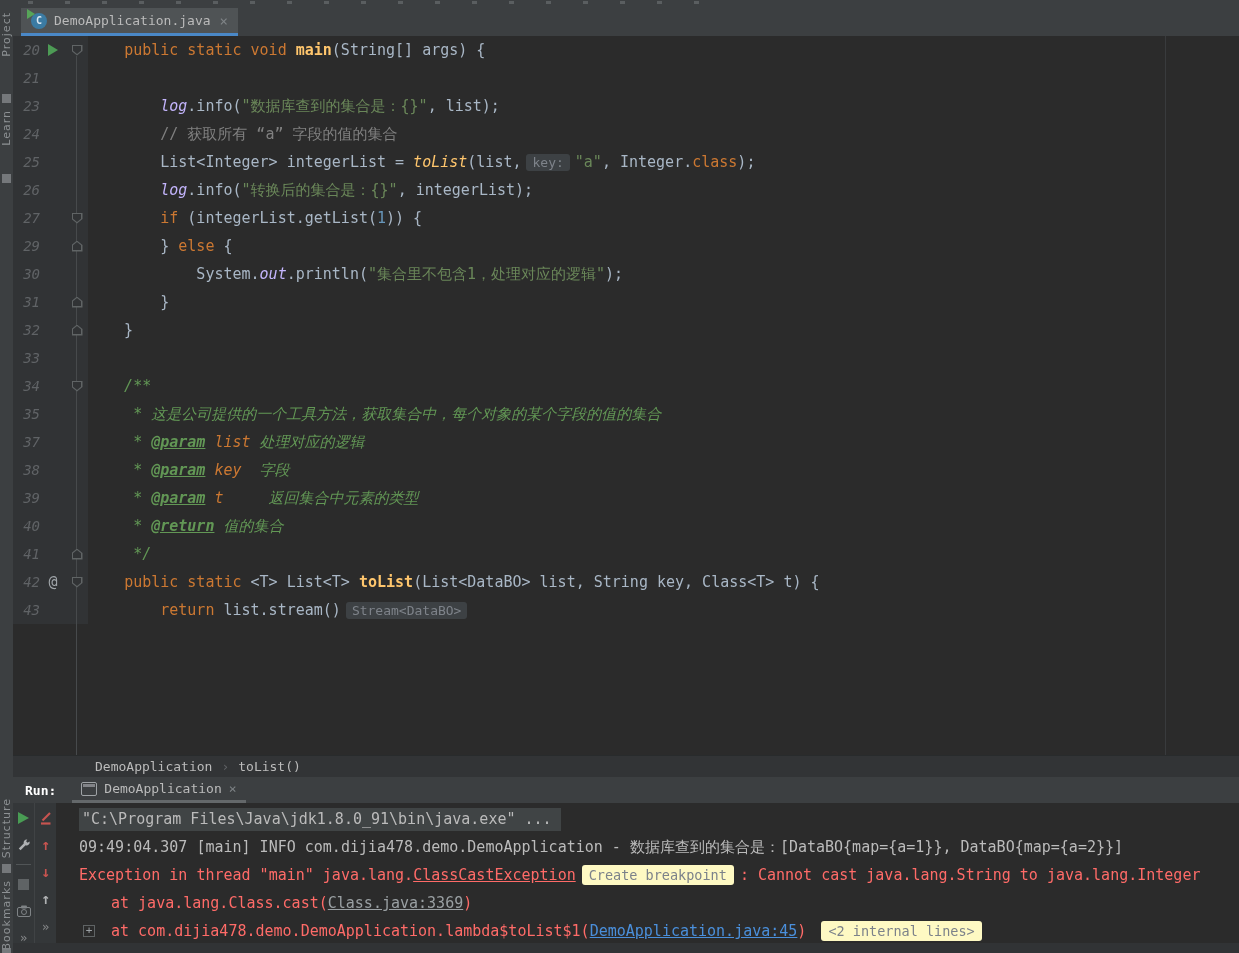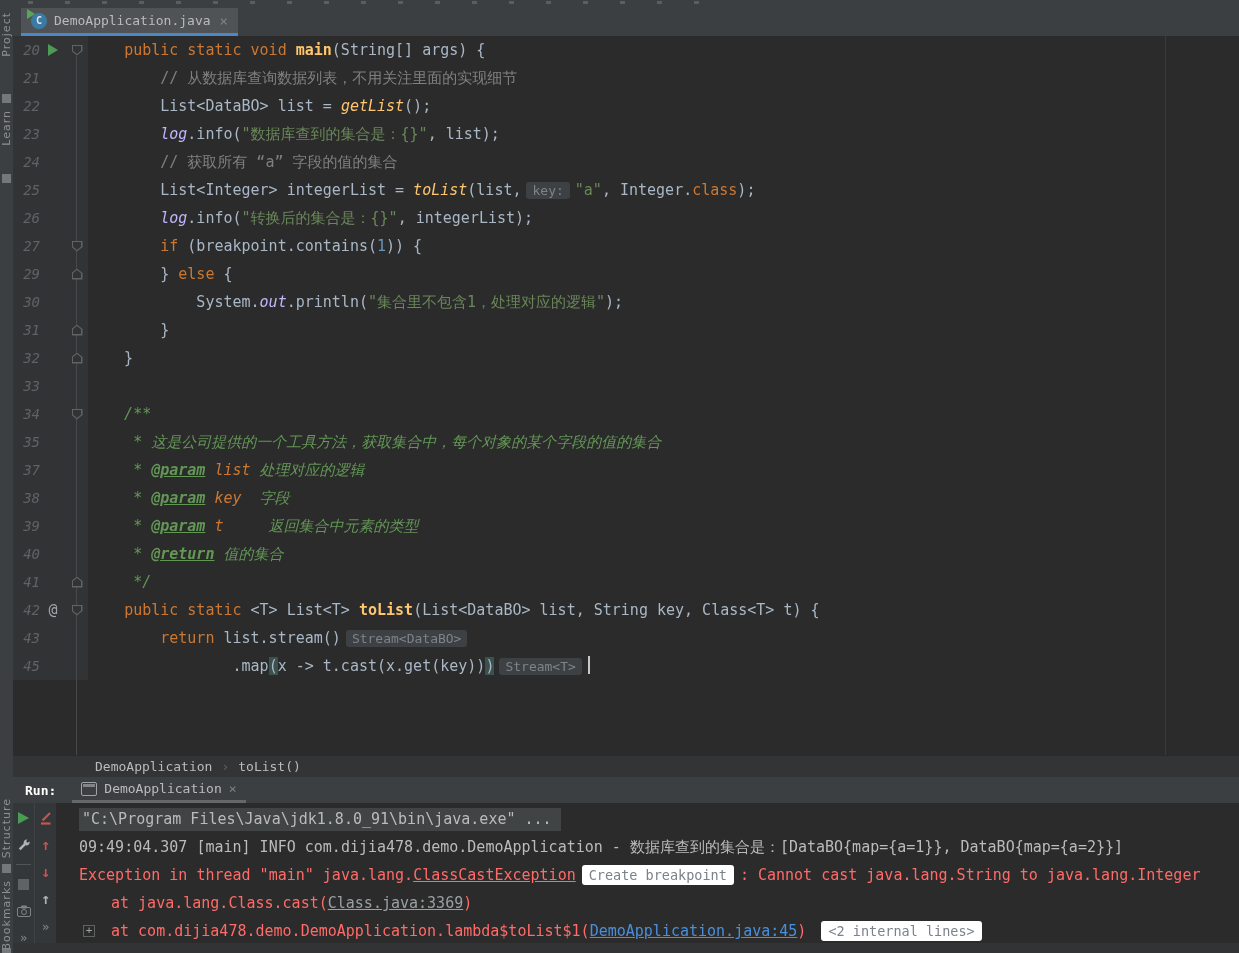--- a/index.html
+++ b/index.html
@@ -105,21 +105,21 @@
       line-height:28px;white-space:pre;overflow:hidden;}
   .cline{position:relative;height:28px;}
   .cline.indent{padding-left:32px;}
   .cfold{position:absolute;left:4px;top:8px;width:12px;height:12px;box-sizing:border-box;
       border:1px solid #5f6364;color:#9da2a6;font-size:11px;line-height:9px;text-align:center;}
   .sel{background:#404445;padding:2px 9px 3px 3px;}
   .out{color:#bbbbbb}
   .err{color:#ff6b68}
   .lnk{color:#4a8fdb;text-decoration:underline;cursor:pointer;}
   .glnk{color:#9aa0a3;text-decoration:underline;}
-  .chip{background:#ffffff;color:#7c828a;border-radius:3px;padding:2px 7px;margin:0 6px;font-size:13.5px;}
+  .chip{background:#fef9c3;color:#7c828a;border-radius:3px;padding:2px 7px;margin:0 6px;font-size:13.5px;}
 
   .bottom-strip{position:absolute;left:13px;bottom:0;right:0;height:10px;background:#313335;}
 </style>
 </head>
 <body>
 
 <div class="app">
 
   <div class="top-strip"></div>
 
@@ -142,42 +142,40 @@
       </span>
       <span class="etab-label">DemoApplication.java</span>
       <span class="etab-close">×</span>
     </div>
   </div>
 
   <div class="editor">
     <div class="margin-guide"></div>
     <div id="elines">
         <div class="eline"><span class="gut"><span class="lnum">20</span><span class="gicon"><span class="tri-run"></span></span><span class="gfold"><span class="pent down"></span></span></span><span class="codeline"><span class="pl">    </span><span class="kw">public static void </span><span class="fn">main</span><span class="pl">(String[] args) {</span></span></div>
-        <div class="eline"><span class="gut"><span class="lnum">21</span><span class="gicon"></span><span class="gfold"></span></span><span class="codeline"><span class="pl">        </span><span class="cmt">// 从数据库查询数据列表，不用关注里面的实现细节</span></span></div>
-        <div class="eline"><span class="gut"><span class="lnum">22</span><span class="gicon"></span><span class="gfold"></span></span><span class="codeline"><span class="pl">        List&lt;DataBO&gt; list = </span><span class="fni">getList</span><span class="pl">();</span></span></div>
+        <div class="eline"><span class="gut"><span class="lnum">21</span><span class="gicon"></span><span class="gfold"></span></span><span class="codeline"><span class="pl">        </span></span></div>
         <div class="eline"><span class="gut"><span class="lnum">23</span><span class="gicon"></span><span class="gfold"></span></span><span class="codeline"><span class="pl">        </span><span class="fld">log</span><span class="pl">.info(</span><span class="str">"数据库查到的集合是：{}"</span><span class="pl">, list);</span></span></div>
         <div class="eline"><span class="gut"><span class="lnum">24</span><span class="gicon"></span><span class="gfold"></span></span><span class="codeline"><span class="pl">        </span><span class="cmt">// 获取所有 “a” 字段的值的集合</span></span></div>
         <div class="eline"><span class="gut"><span class="lnum">25</span><span class="gicon"></span><span class="gfold"></span></span><span class="codeline"><span class="pl">        List&lt;Integer&gt; integerList = </span><span class="fni">toList</span><span class="pl">(list,</span><span class="hint">key:</span><span class="str">"a"</span><span class="pl">, Integer.</span><span class="kw">class</span><span class="pl">);</span></span></div>
         <div class="eline"><span class="gut"><span class="lnum">26</span><span class="gicon"></span><span class="gfold"></span></span><span class="codeline"><span class="pl">        </span><span class="fld">log</span><span class="pl">.info(</span><span class="str">"转换后的集合是：{}"</span><span class="pl">, integerList);</span></span></div>
-        <div class="eline"><span class="gut"><span class="lnum">27</span><span class="gicon"></span><span class="gfold"><span class="pent down"></span></span></span><span class="codeline"><span class="pl">        </span><span class="kw">if</span><span class="pl"> (breakpoint.contains(</span><span class="num">1</span><span class="pl">)) {</span></span></div>
+        <div class="eline"><span class="gut"><span class="lnum">27</span><span class="gicon"></span><span class="gfold"><span class="pent down"></span></span></span><span class="codeline"><span class="pl">        </span><span class="kw">if</span><span class="pl"> (integerList.getList(</span><span class="num">1</span><span class="pl">)) {</span></span></div>
         <div class="eline"><span class="gut"><span class="lnum">29</span><span class="gicon"></span><span class="gfold"><span class="pent up"></span></span></span><span class="codeline"><span class="pl">        } </span><span class="kw">else</span><span class="pl"> {</span></span></div>
         <div class="eline"><span class="gut"><span class="lnum">30</span><span class="gicon"></span><span class="gfold"></span></span><span class="codeline"><span class="pl">            System.</span><span class="fld">out</span><span class="pl">.println(</span><span class="str">"集合里不包含1，处理对应的逻辑"</span><span class="pl">);</span></span></div>
         <div class="eline"><span class="gut"><span class="lnum">31</span><span class="gicon"></span><span class="gfold"><span class="pent up"></span></span></span><span class="codeline"><span class="pl">        }</span></span></div>
         <div class="eline"><span class="gut"><span class="lnum">32</span><span class="gicon"></span><span class="gfold"><span class="pent up"></span></span></span><span class="codeline"><span class="pl">    }</span></span></div>
         <div class="eline"><span class="gut"><span class="lnum">33</span><span class="gicon"></span><span class="gfold"></span></span><span class="codeline"></span></div>
         <div class="eline"><span class="gut"><span class="lnum">34</span><span class="gicon"></span><span class="gfold"><span class="pent down"></span></span></span><span class="codeline"><span class="doc">    /**</span></span></div>
         <div class="eline"><span class="gut"><span class="lnum">35</span><span class="gicon"></span><span class="gfold"></span></span><span class="codeline"><span class="doc">     * 这是公司提供的一个工具方法，获取集合中，每个对象的某个字段的值的集合</span></span></div>
         <div class="eline"><span class="gut"><span class="lnum">37</span><span class="gicon"></span><span class="gfold"></span></span><span class="codeline"><span class="doc">     * </span><span class="dt">@param</span><span class="dp"> list </span><span class="doc">处理对应的逻辑</span></span></div>
         <div class="eline"><span class="gut"><span class="lnum">38</span><span class="gicon"></span><span class="gfold"></span></span><span class="codeline"><span class="doc">     * </span><span class="dt">@param</span><span class="dp"> key </span><span class="doc"> 字段</span></span></div>
         <div class="eline"><span class="gut"><span class="lnum">39</span><span class="gicon"></span><span class="gfold"></span></span><span class="codeline"><span class="doc">     * </span><span class="dt">@param</span><span class="dp"> t </span><span class="doc">    返回集合中元素的类型</span></span></div>
         <div class="eline"><span class="gut"><span class="lnum">40</span><span class="gicon"></span><span class="gfold"></span></span><span class="codeline"><span class="doc">     * </span><span class="dt">@return</span><span class="doc"> 值的集合</span></span></div>
         <div class="eline"><span class="gut"><span class="lnum">41</span><span class="gicon"></span><span class="gfold"><span class="pent up"></span></span></span><span class="codeline"><span class="doc">     */</span></span></div>
         <div class="eline"><span class="gut"><span class="lnum">42</span><span class="gicon">@</span><span class="gfold"><span class="pent down"></span></span></span><span class="codeline"><span class="pl">    </span><span class="kw">public static </span><span class="pl">&lt;T&gt; List&lt;T&gt; </span><span class="fn">toList</span><span class="pl">(List&lt;DataBO&gt; list, String key, Class&lt;T&gt; t) {</span></span></div>
         <div class="eline"><span class="gut"><span class="lnum">43</span><span class="gicon"></span><span class="gfold"></span></span><span class="codeline"><span class="pl">        </span><span class="kw">return</span><span class="pl"> list.stream()</span><span class="hint">Stream&lt;DataBO&gt;</span></span></div>
-        <div class="eline"><span class="gut"><span class="lnum">45</span><span class="gicon"></span><span class="gfold"></span></span><span class="codeline"><span class="pl">                .map</span><span class="hl">(</span><span class="pl">x -&gt; t.cast(x.get(key))</span><span class="hl">)</span><span class="hint">Stream&lt;T&gt;</span><span class="caret"></span></span></div>
       </div>
     <div class="fold-vline"></div>
   </div>
 
   <div class="crumbs">
     <span class="crumb">DemoApplication</span>
     <span class="crumb-sep">›</span>
     <span class="crumb">toList()</span>
   </div>
 

